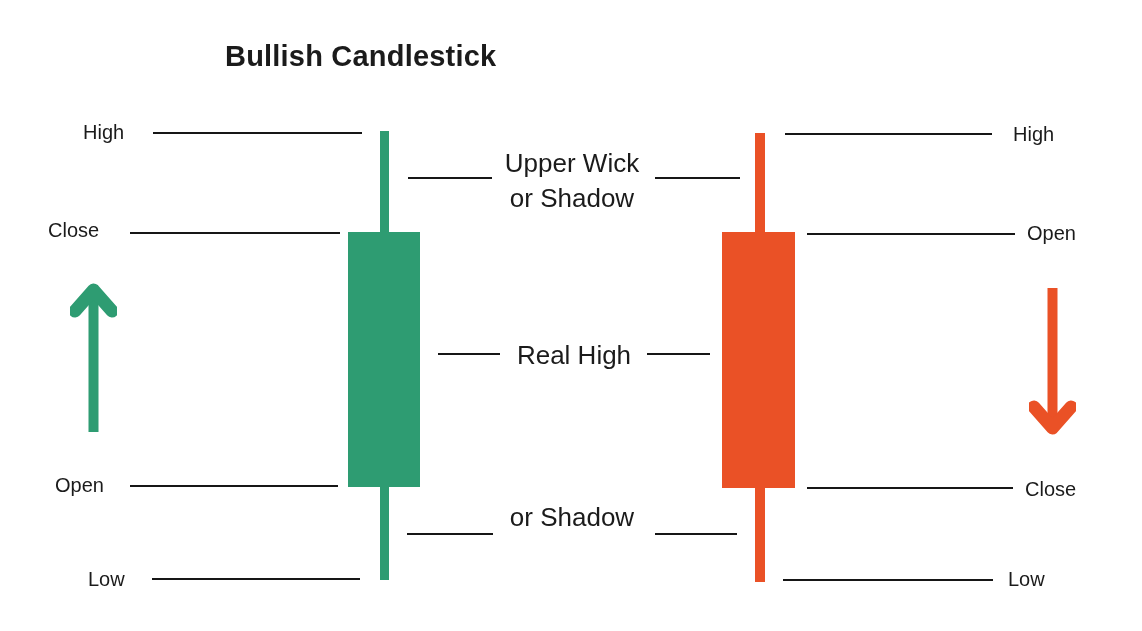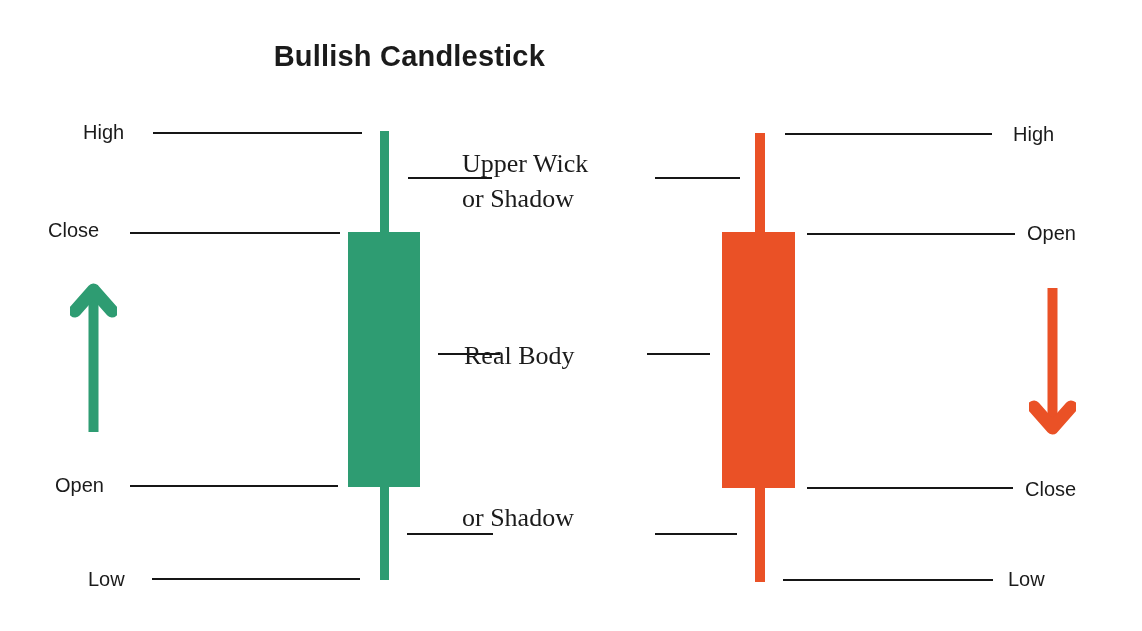--- a/index.html
+++ b/index.html
@@ -16,38 +16,38 @@
     width:1142px;height:631px;
     background:var(--bg);
     overflow:hidden;
     font-family:"Liberation Sans","DejaVu Sans",sans-serif;
     color:var(--text);
   }
   .title{
     position:absolute;
     font-size:29px;
     font-weight:700;
-    text-align:right;
+    text-align:left;
     letter-spacing:.2px;
     color:var(--text);
   }
   .lbl{
     position:absolute;
     font-size:20px;
     line-height:1;
     transform:translateY(-50%);
     white-space:nowrap;
     color:var(--text);
   }
   .mid{
     position:absolute;
     font-size:26px;
     line-height:35px;
+    text-align:center;
     color:var(--text);
-    font-family:Liberation Serif, serif;
   }
   .hline{
     position:absolute;
     height:2px;
     background:var(--line);
   }
   .wick{
     position:absolute;
   }
   .body-rect{
@@ -107,21 +107,21 @@
   </svg>
 
   <div class="hline" style="left:408px;top:177px;width:84px;"></div>
   <div class="mid" style="left:462px;top:146px;width:220px;">
     <div>Upper Wick</div>
     <div>or Shadow</div>
   </div>
   <div class="hline" style="left:655px;top:177px;width:85px;"></div>
 
   <div class="hline" style="left:438px;top:353px;width:62px;"></div>
-  <div class="mid" style="left:464px;top:355px;width:220px;transform:translateY(-50%);">Real Body</div>
+  <div class="mid" style="left:464px;top:355px;width:220px;transform:translateY(-50%);">Real High</div>
   <div class="hline" style="left:647px;top:353px;width:63px;"></div>
 
   <div class="hline" style="left:407px;top:533px;width:86px;"></div>
   <div class="mid" style="left:462px;top:500px;width:220px;">
     <div>or Shadow</div>
   </div>
   <div class="hline" style="left:655px;top:533px;width:82px;"></div>
 
 </div>
 

